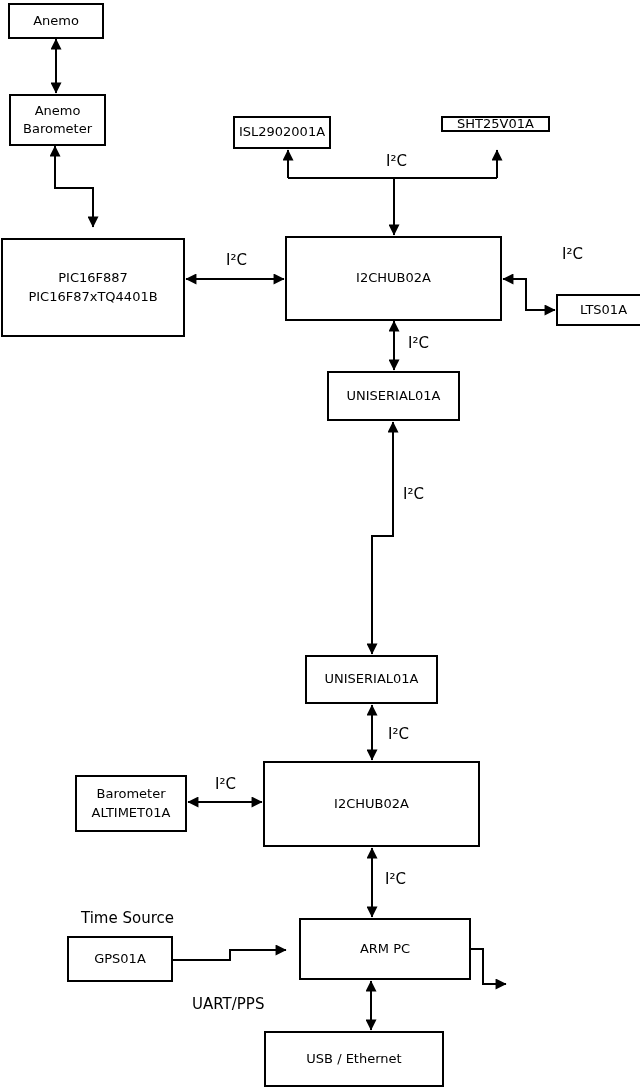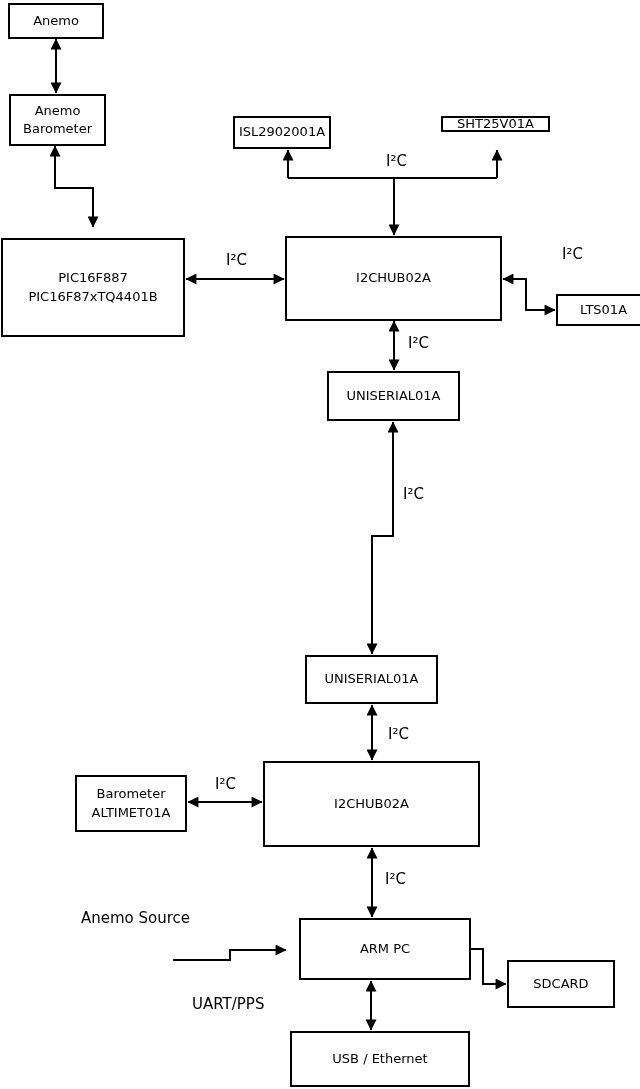--- a/index.html
+++ b/index.html
@@ -133,37 +133,37 @@
 
   <div class="node" style="left:75px;top:775px;width:112px;height:57px">
     <span>Barometer</span>
     <span>ALTIMET01A</span>
   </div>
 
   <div class="node" style="left:263px;top:761px;width:217px;height:86px">
     <span>I2CHUB02A</span>
   </div>
 
+  <div class="node" style="left:67px;top:936px;width:106px;height:46px">
+    <span>GPS01A</span>
+  </div>
 
   <div class="node" style="left:299px;top:918px;width:172px;height:62px">
     <span>ARM PC</span>
   </div>
 
-  <div class="node" style="left:507px;top:960px;width:108px;height:48px">
-    <span>SDCARD</span>
-  </div>
 
-  <div class="node" style="left:290px;top:1031px;width:180px;height:56px">
+  <div class="node" style="left:264px;top:1031px;width:180px;height:56px">
     <span>USB / Ethernet</span>
   </div>
 
   <span class="floating-label" style="left:386px;top:153px">I²C</span>
   <span class="floating-label" style="left:226px;top:252px">I²C</span>
   <span class="floating-label" style="left:562px;top:246px">I²C</span>
   <span class="floating-label" style="left:408px;top:335px">I²C</span>
   <span class="floating-label" style="left:403px;top:486px">I²C</span>
   <span class="floating-label" style="left:388px;top:726px">I²C</span>
   <span class="floating-label" style="left:215px;top:776px">I²C</span>
   <span class="floating-label" style="left:385px;top:871px">I²C</span>
-  <span class="floating-label" style="left:81px;top:910px">Anemo Source</span>
+  <span class="floating-label" style="left:81px;top:910px">Time Source</span>
   <span class="floating-label" style="left:192px;top:996px">UART/PPS</span>
 
 </div>
 
 </body></html>

